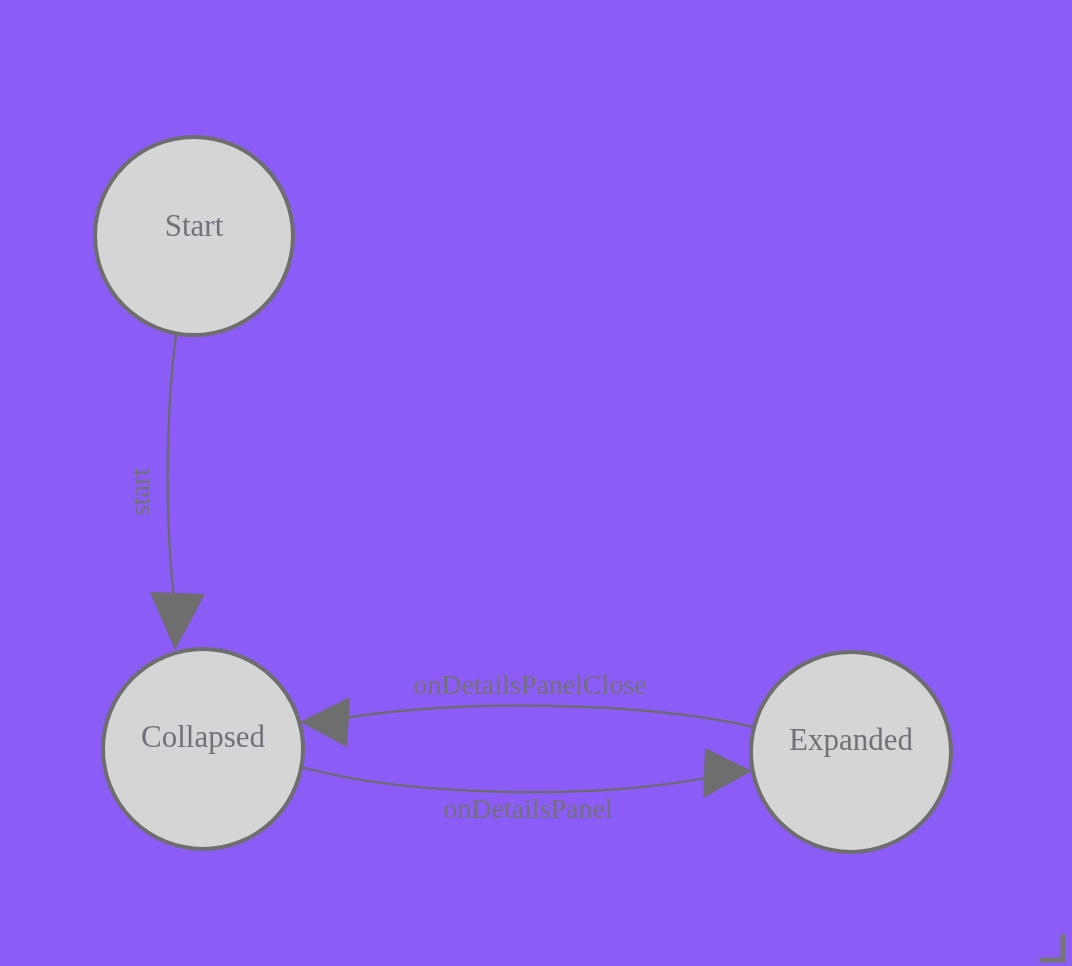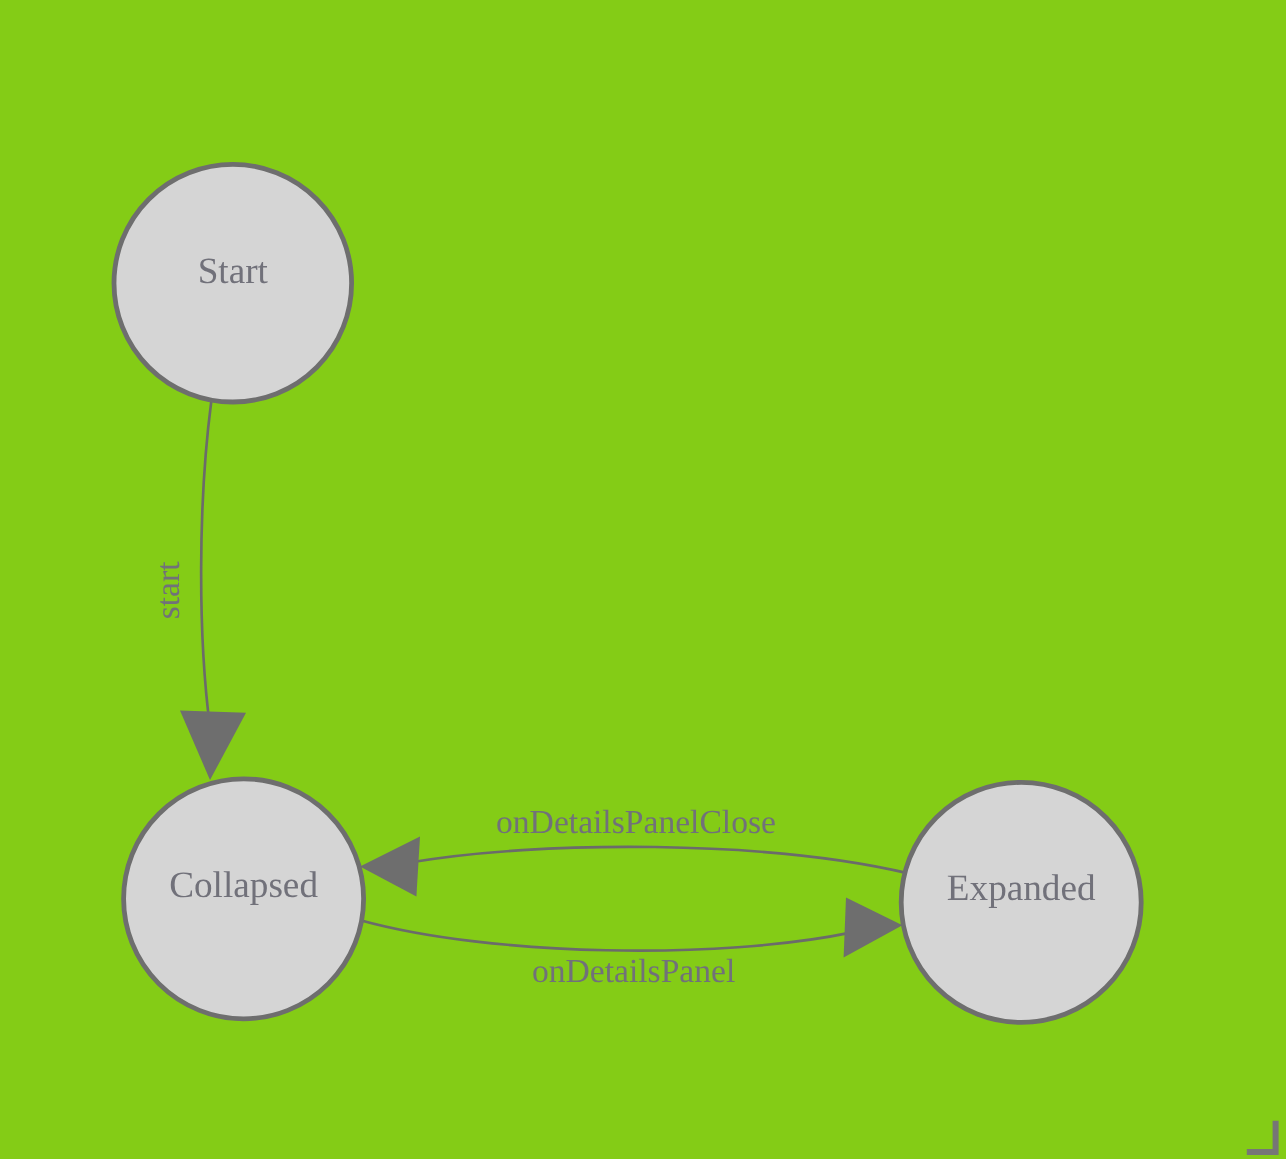--- a/index.html
+++ b/index.html
@@ -7,21 +7,21 @@
     padding: 0;
     background: #ffffff;
   }
   body {
     font-family: "Liberation Serif", "DejaVu Serif", serif;
   }
   #canvas {
     position: relative;
     width: 1072px;
     height: 966px;
-    background: #84cc16;
+    background: #8b5cf6;
     overflow: hidden;
   }
   svg.diagram {
     position: absolute;
     left: 0;
     top: 0;
     width: 1072px;
     height: 966px;
     display: block;
   }

